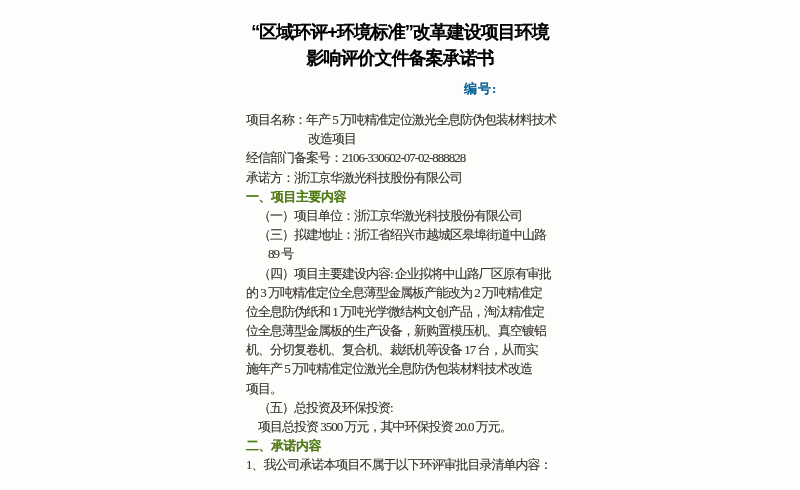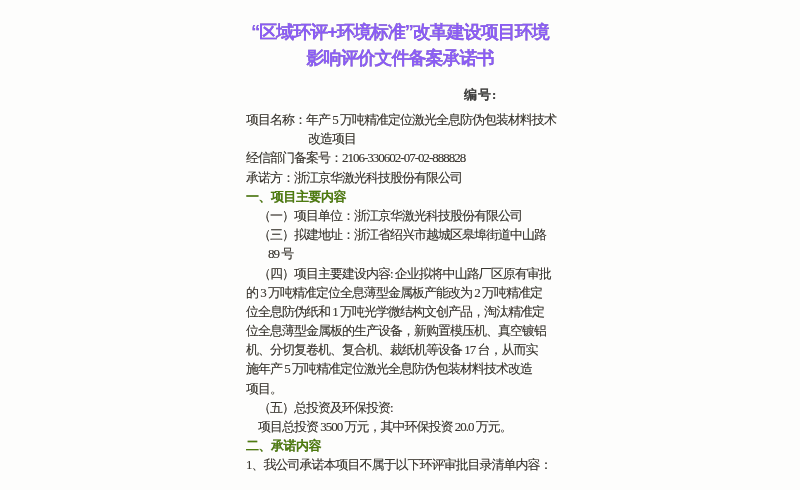--- a/index.html
+++ b/index.html
@@ -6,27 +6,27 @@
   .page{
     position:relative;width:800px;height:490px;
     background:#fdfdfc;overflow:hidden;
     font-family:"Liberation Serif","DejaVu Serif",serif;
   }
   .title{
     position:absolute;left:0;top:19px;width:100%;
     text-align:center;
     font-family:"Liberation Sans","DejaVu Sans",sans-serif;
     font-weight:bold;font-size:18px;line-height:26px;
-    letter-spacing:-1px;color:#8b5cf6;
+    letter-spacing:-1px;color:#000000;
     text-shadow:0 0 .6px rgba(70,66,58,.55);
   }
   .serial{
-    position:absolute;left:464px;top:86px;
+    position:absolute;left:464px;top:80px;
     font-weight:bold;font-size:13px;letter-spacing:1px;
-    color:#404040;text-shadow:0 0 .5px rgba(80,76,66,.5);
+    color:#0369a1;text-shadow:0 0 .5px rgba(80,76,66,.5);
   }
   .body{
     position:absolute;left:246px;top:110px;width:340px;
     font-size:13px;letter-spacing:-1px;color:#3a3731;
     text-shadow:0 0 .6px rgba(95,90,80,.5);
   }
   .ln{height:19.2px;line-height:19.2px;white-space:nowrap;}
   .i1{padding-left:12px;}
   .i2{padding-left:62px;}
   .i3{padding-left:22px;}

